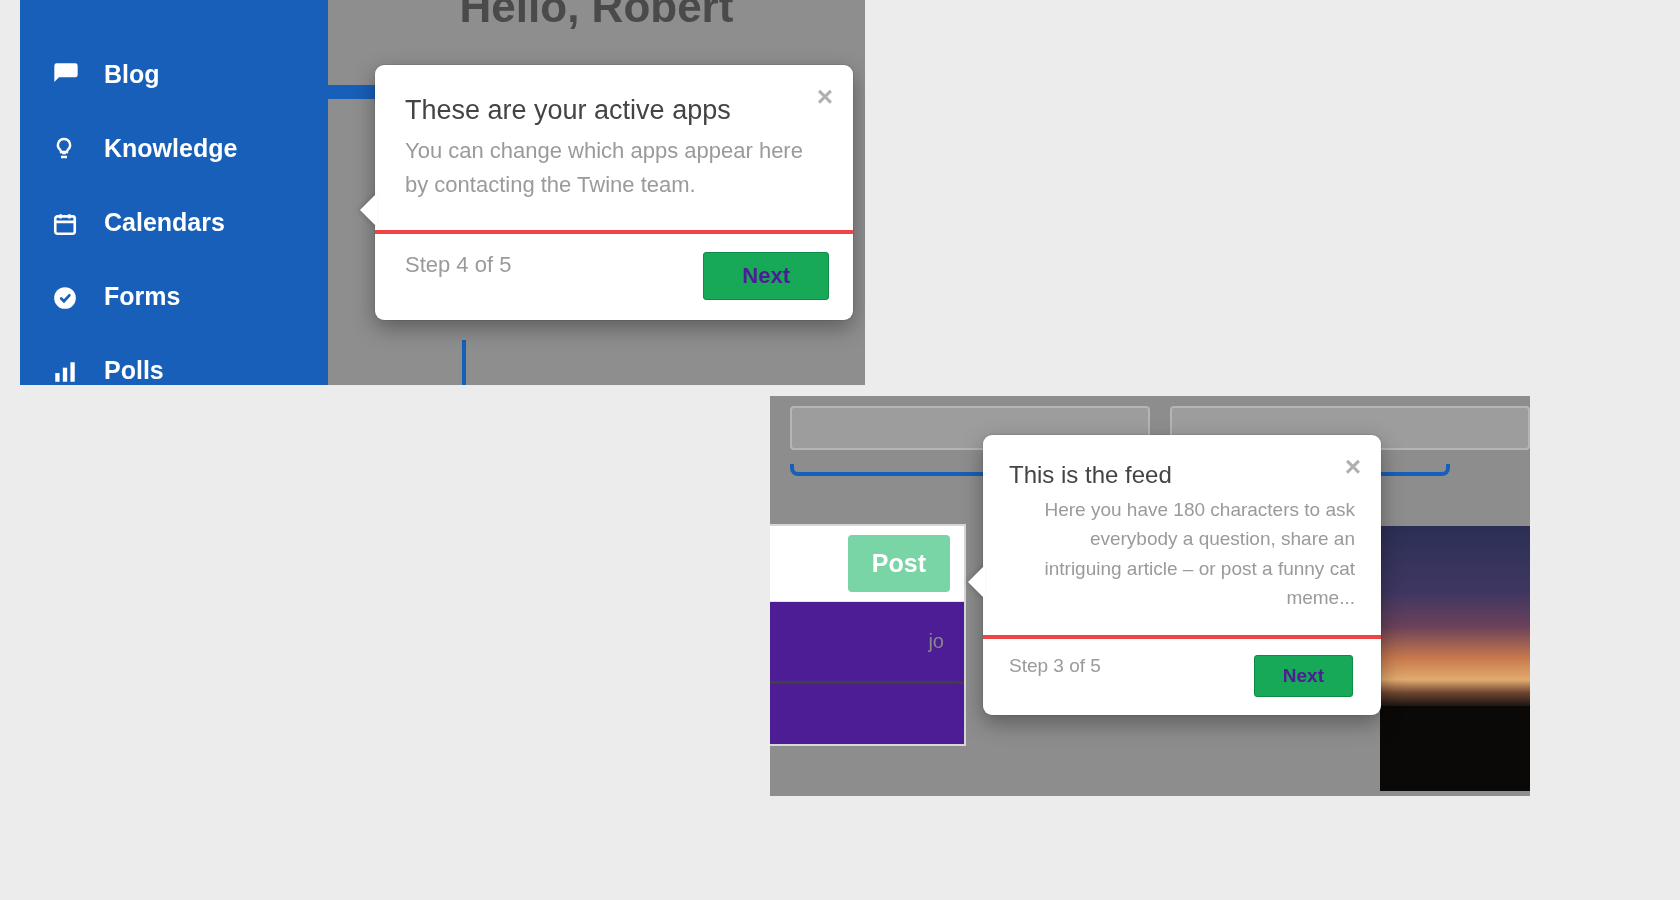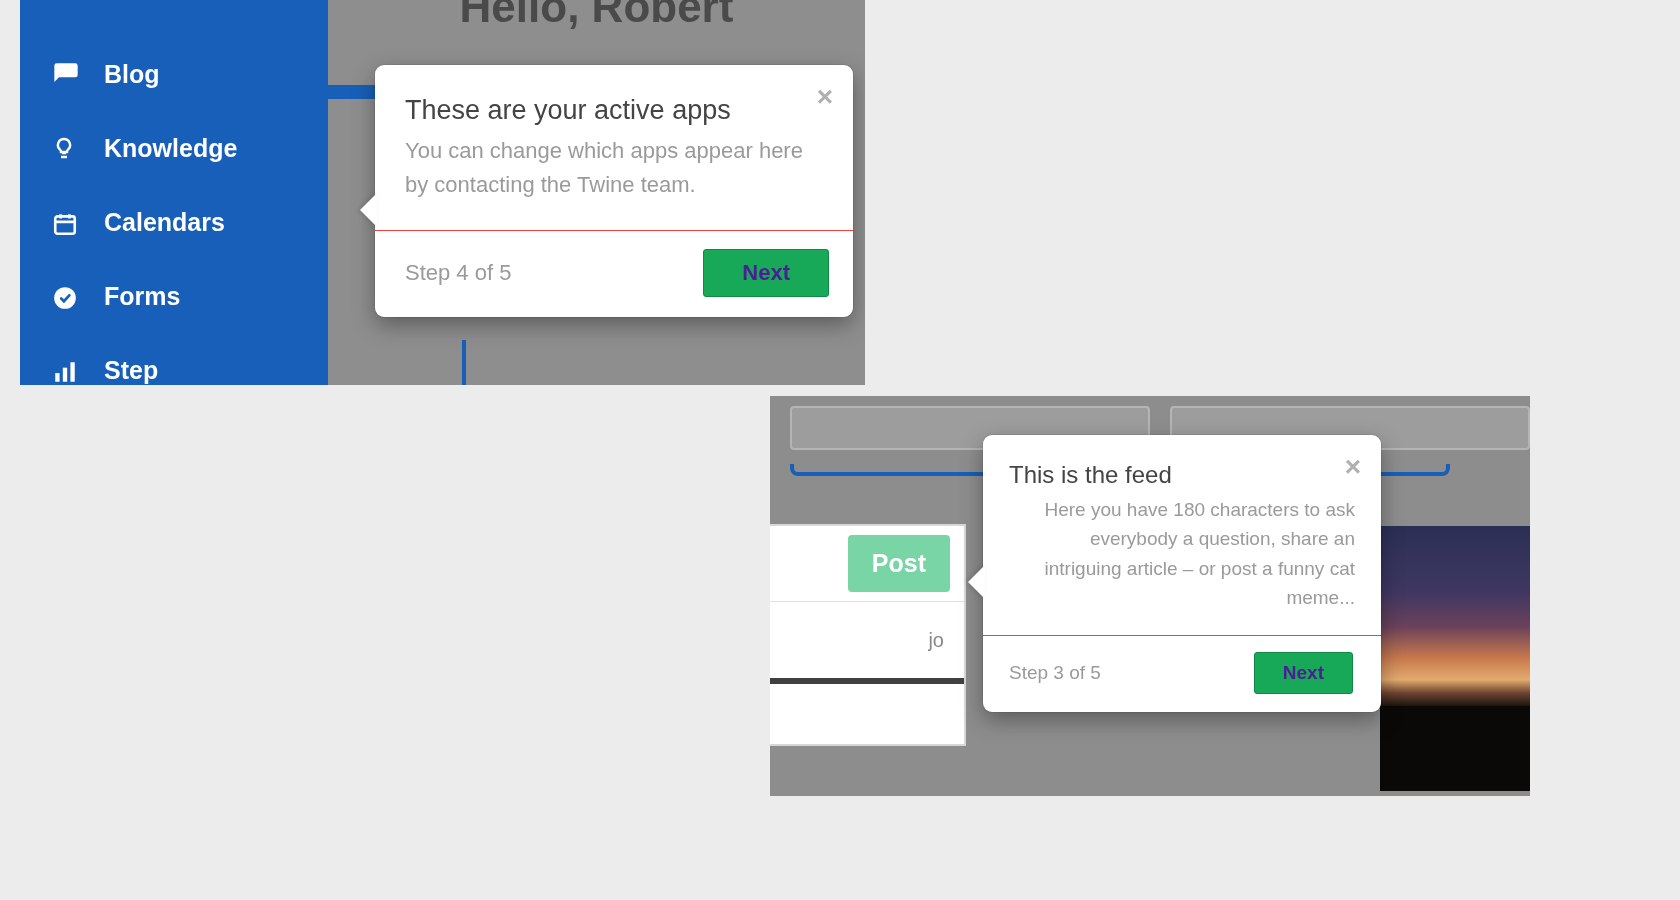--- a/index.html
+++ b/index.html
@@ -109,24 +109,24 @@
     font-weight: 500;
     padding: 30px 30px 8px 30px;
   }
   .popover-body {
     font-size: 22px;
     line-height: 1.55;
     color: #9a9a9a;
     padding: 0 30px 28px 30px;
   }
   .popover-footer {
-    border-top: 1px solid #ef4444;
+    border-top: 4px solid #ef4444;
     padding: 18px 24px 20px 30px;
     display: flex;
-    align-items: center;
+    align-items: flex-start;
     justify-content: space-between;
   }
   .step-label {
     font-size: 22px;
     color: #9a9a9a;
   }
   .next-btn {
     background: #17a858;
     border: 1px solid #0f8a46;
     color: #4c1d95;
@@ -169,21 +169,21 @@
     position: absolute;
     left: 20px; top: 68px; right: 80px; height: 12px;
     border: 4px solid #175fb8;
     border-top: none;
     border-radius: 0 0 8px 8px;
   }
   .feedcard {
     position: absolute;
     left: 0; top: 128px;
     width: 196px;
-    background: #ffffff;
+    background: #4c1d95;
     border: 2px solid #d7d7d7;
     border-left: none;
   }
   .feedcard-top {
     height: 76px;
     background: #fff;
     display: flex;
     align-items: center;
     justify-content: flex-end;
     padding-right: 14px;
@@ -194,21 +194,21 @@
     color: #fff;
     font-size: 25px;
     font-weight: 700;
     border: none;
     border-radius: 4px;
     padding: 14px 24px;
     cursor: pointer;
   }
   .feedcard-mid {
     height: 82px;
-    border-bottom: 6px solid #404040;
+    border-bottom: 3px solid #404040;
     display:flex; align-items:center; justify-content:flex-end;
     color:#888; font-size:20px; padding-right:20px;
   }
   .feedcard-bot {
     height: 60px;
   }
 
   .popover2 {
     left: 213px;
     top: 39px;
@@ -284,21 +284,21 @@
     </div>
 
     <div class="sb-item">
       <span class="sb-icon">
         <svg width="26" height="26" viewBox="0 0 24 24" fill="#fff">
             <rect x="3" y="13" width="4" height="8"></rect>
             <rect x="10" y="8" width="4" height="13"></rect>
             <rect x="17" y="3" width="4" height="18"></rect>
           </svg>
       </span>
-      <span class="sb-label">Step</span>
+      <span class="sb-label">Polls</span>
     </div>
 
   </nav>
 
   <div class="panel1-main">
     <div class="hello">Hello, Robert</div>
     <div class="panel1-bluebar"></div>
     <div class="panel1-vline"></div>
   </div>
 

